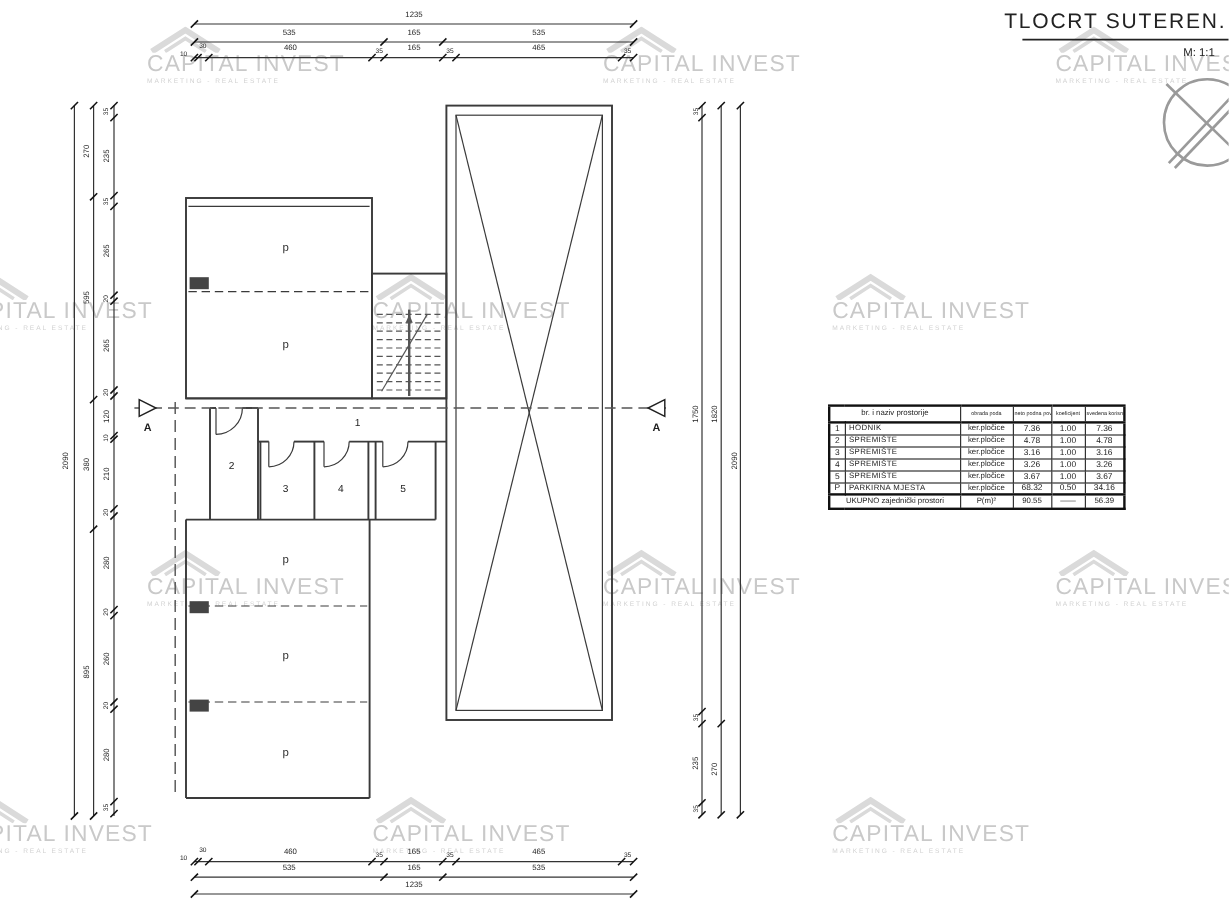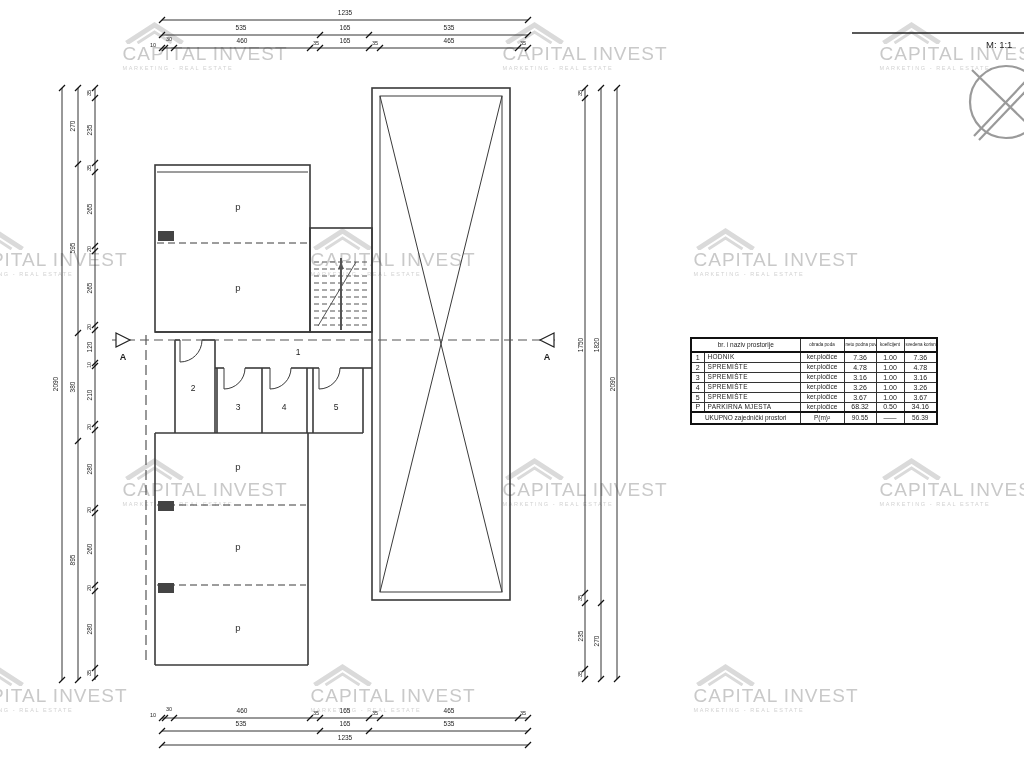--- a/index.html
+++ b/index.html
@@ -384,20 +384,21 @@
       <span class="dim room" style="left: 336px; top: 407px;">5</span>
       <span class="dim park" style="left: 238px; top: 207px;">p</span>
       <span class="dim park" style="left: 238px; top: 288px;">p</span>
       <span class="dim park" style="left: 238px; top: 467px;">p</span>
       <span class="dim park" style="left: 238px; top: 547px;">p</span>
       <span class="dim park" style="left: 238px; top: 628px;">p</span>
       <span class="dim sec" style="left: 123px; top: 357px;">A</span>
       <span class="dim sec" style="left: 547px; top: 357px;">A</span>
     </div>
 
+  <div id="title">TLOCRT SUTEREN.</div>
   <div id="scale">M:  1:1</div>
 
   <table id="areatable">
     <colgroup>
       <col style="width:13px">
         <col style="width:96px">
         <col style="width:44px">
       <col style="width:32px">
         <col style="width:28px">
         <col style="width:33px">

